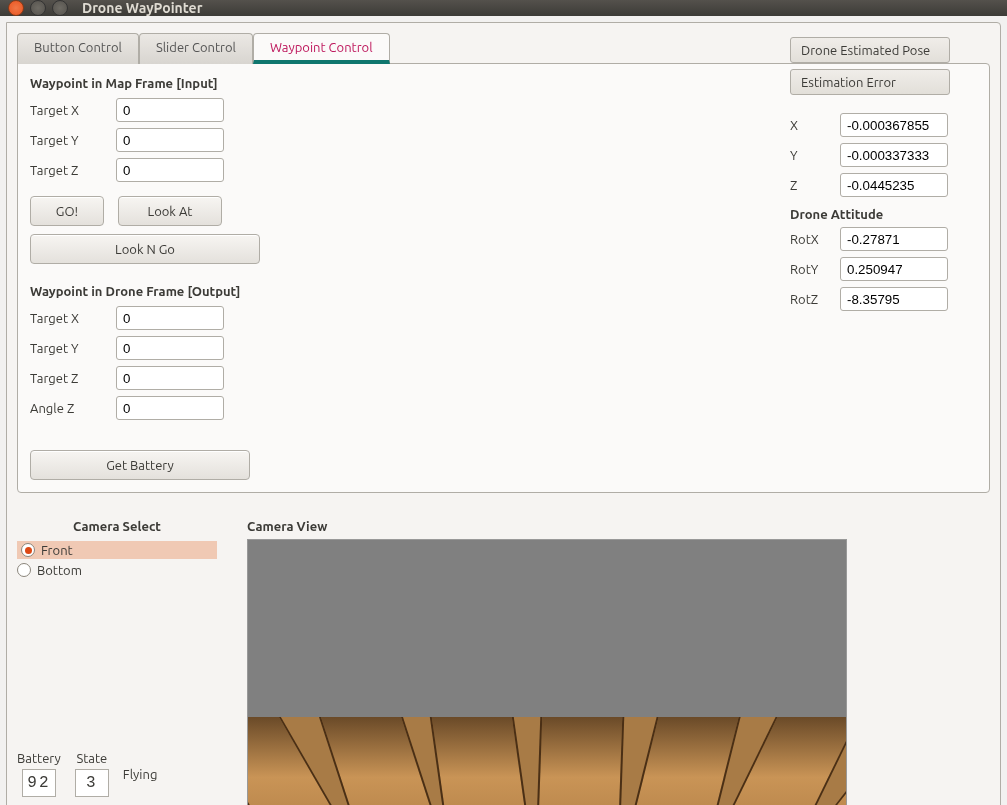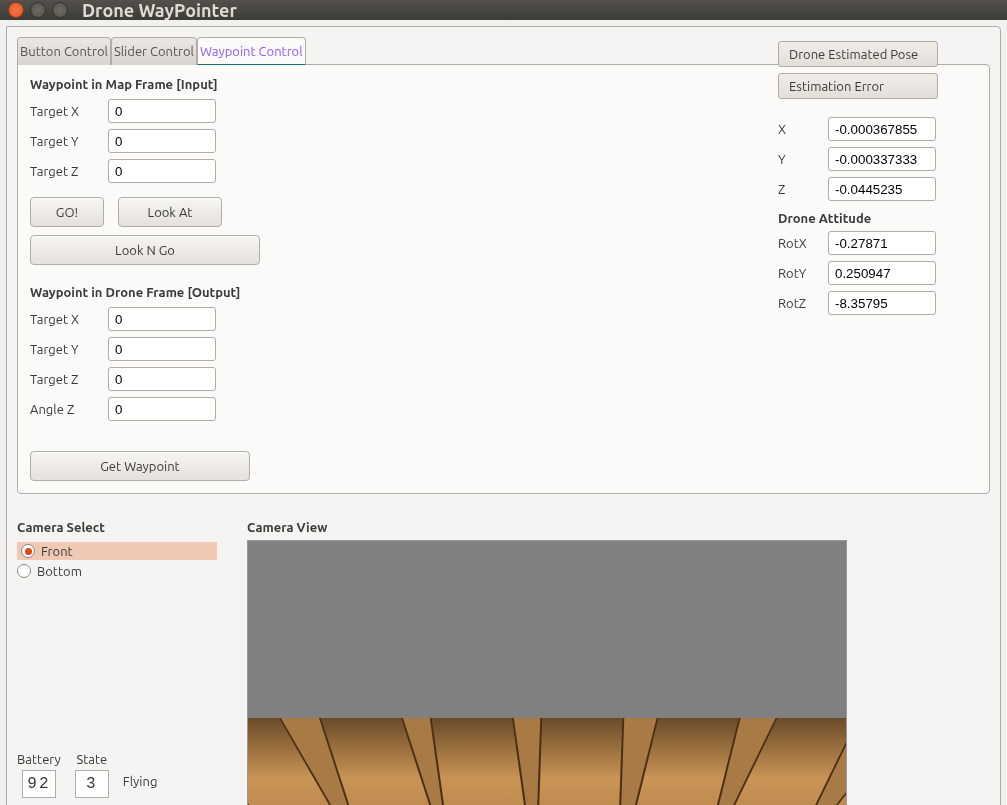--- a/index.html
+++ b/index.html
@@ -23,21 +23,21 @@
     align-items: center;
     padding: 0 8px;
     gap: 6px;
   }
   .win-btn {
     width: 16px; height: 16px; border-radius: 50%;
     display: inline-block;
   }
   .close-btn { background: radial-gradient(#f07746,#e95420); border:1px solid #8a3a17;}
   .min-btn, .max-btn { background: radial-gradient(#6e6b64,#54514c); border:1px solid #333;}
-  .titlebar-title { color:#dfdbd2; font-weight:bold; margin-left:8px; font-size:18px;}
+  .titlebar-title { color:#dfdbd2; font-weight:bold; margin-left:8px; font-size:14px;}
   .client {
     flex: 1;
     padding: 6px;
   }
   
   .tabs { position: relative; }
   .tab-row {
     display:flex;
     gap:0;
     margin-bottom:-1px;
@@ -62,47 +62,47 @@
     border:1px solid #b0ada6;
     border-radius:0 4px 4px 4px;
     background:#f6f4f2;
     padding:10px;
     position:relative;
     min-height: 740px;
   }
   
   .inner-tab-row { display:flex; }
   .inner-tab {
-    padding:6px 2px;
+    padding:6px 16px;
     background: linear-gradient(#ebe8e4,#d8d5d0);
     border:1px solid #b0ada6;
     border-bottom:none;
     border-radius:4px 4px 0 0;
     color:#555;
     cursor:pointer;
   }
   .inner-tab.active {
     background:#fbfaf9;
-    color:#8b5cf6;
-    border-bottom:1px solid #0f766e;
+    color:#be185d;
+    border-bottom:4px solid #0f766e;
   }
   .inner-body {
     border:1px solid #b0ada6;
     border-radius:0 4px 4px 4px;
     background:#fbfaf9;
     padding:12px;
     display:flex;
     gap:20px;
     margin-top:-1px;
     flex-direction:column;
   }
   .col { display:flex; flex-direction:column; }
   .section-title { font-weight:bold; margin-bottom:8px; }
   .field-row {
-    display:flex; align-items:center; gap:8px; margin-bottom:6px;
+    display:flex; align-items:center; gap:16px; margin-bottom:6px;
   }
   .field-row label { width:70px; }
   input[type=text] {
     width:108px; height:24px;
     border:1px solid #b0ada6; border-radius:3px;
     padding:2px 6px; background:#fff;
   }
   .ro {
     width:108px; height:24px;
     border:1px solid #b0ada6; border-radius:3px;
@@ -122,55 +122,55 @@
   .textarea-box {
     width:180px; height:76px;
     border:1px solid #b0ada6;
     background:#fff;
   }
   .chk-row { display:flex; align-items:center; gap:6px; margin-top:4px;}
   .action-row { display:flex; gap:24px; margin-top:14px; }
   .action-row .btn { width:104px; }
   
   .sidebar {
-    position:absolute; right:20px; top:14px; width:202px;
+    position:absolute; right:8px; top:14px; width:202px;
   }
   .side-btn {
     display:block; width:160px;
     background: linear-gradient(#f0ede9,#e2dfd9);
     border:1px solid #b0ada6;
     border-radius:3px;
     padding:5px 10px;
     margin-bottom:6px;
     text-align:left;
     cursor:pointer;
   }
   .pose-block { margin-top:18px; }
   .pose-row { display:flex; align-items:center; gap:10px; margin-bottom:6px;}
   .pose-row label { width:40px; }
   .section-title-sm { font-weight:bold; margin:10px 0 6px; }
   
   .camera-area { display:flex; gap:30px; margin-top:26px; }
-  .camera-select h4 { font-weight:bold; margin:0 0 8px 0;}
+  .camera-select h4 { font-weight:bold; margin:0 0 8px 0;text-align:center;}
   .radio-row { display:flex; align-items:center; gap:6px; margin-bottom:4px;}
   .radio-dot{
     width:14px;height:14px;border:1px solid #8a857b;border-radius:50%;
     display:inline-flex;align-items:center;justify-content:center;background:#fff;
   }
   .radio-dot.sel::after{content:"";width:7px;height:7px;border-radius:50%;background:#dd4814;display:block;}
   .radio-row.selected { background:#f0c9b4; padding:2px 4px; border-radius:0;}
   .status-block { margin-top:170px; display:flex; gap:14px; align-items:flex-start;}
   .status-col { display:flex; flex-direction:column; align-items:center; gap:4px;}
   .seg {
     font-family: "DSEG7","Courier New",monospace;
     border:1px solid #b0ada6; background:#fff;
     padding:4px 4px; font-size:16px; letter-spacing:2px;
     min-width:34px; text-align:center;
   }
-  .state-text { margin-top:22px; }
+  .state-text { margin-top:16px; }
   .camera-view { flex:1; }
   .camera-view h4 { font-weight:bold; margin:0 0 6px 0;}
   .cam-canvas {
     width:600px; height:330px;
     background: linear-gradient(to bottom, #808080 0%, #808080 55%, #6a4b2b 55%, #b07d44 100%);
     position:relative; overflow:hidden;
     border:1px solid #999;
   }
   .floor {
     position:absolute; left:0; right:0; bottom:0; height:46%;
@@ -242,21 +242,21 @@
             </div>
             <div class="field-row">
               <label>Target Z</label>
               <input type="text" value="0" style="">
             </div>
             <div class="field-row">
               <label>Angle Z</label>
               <input type="text" value="0" style="">
             </div>
             <div class="btn-row" style="margin-top:24px;">
-              <div class="btn wide">Get Waypoint</div>
+              <div class="btn wide">Get Battery</div>
             </div>
           </div>
 
         </div>
 
 
         <div class="camera-area">
           <div class="col" style="width:200px;">
             <div class="camera-select">
               <h4>Camera Select</h4>

